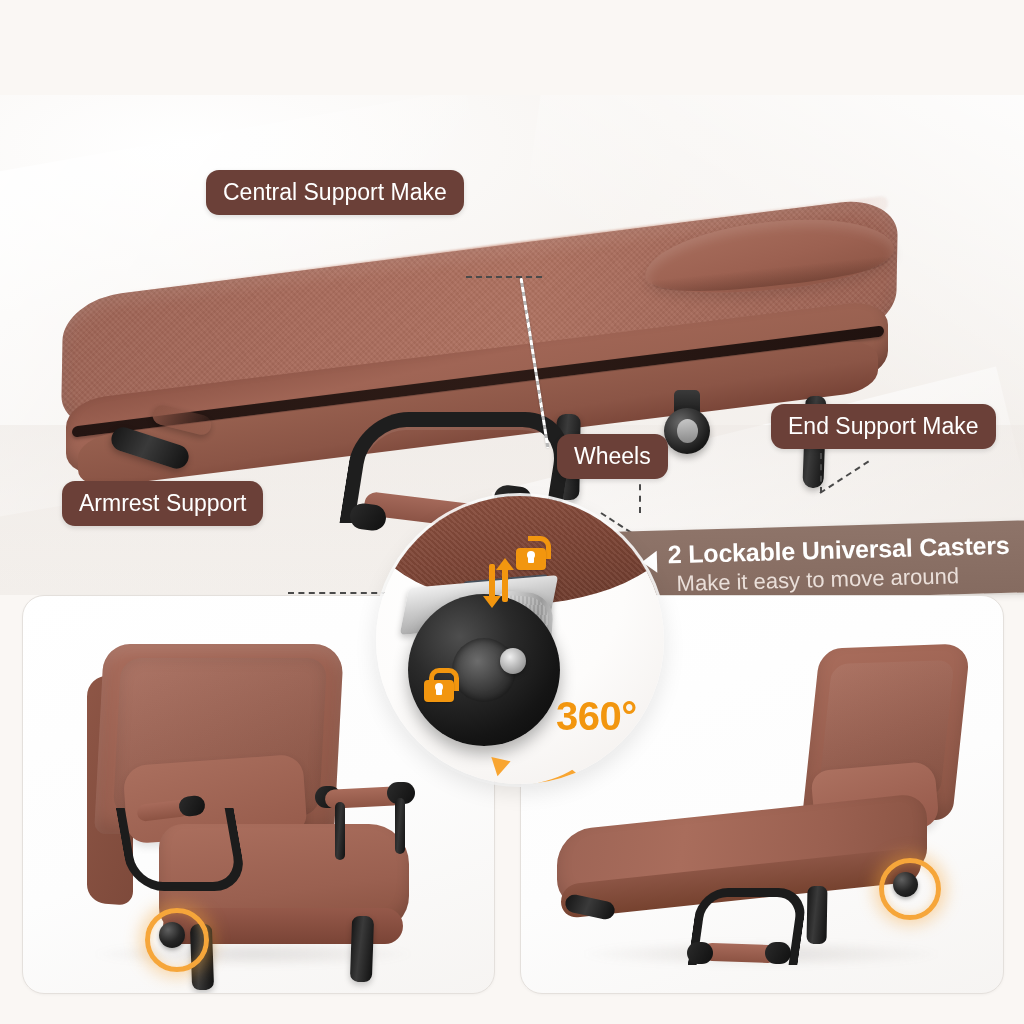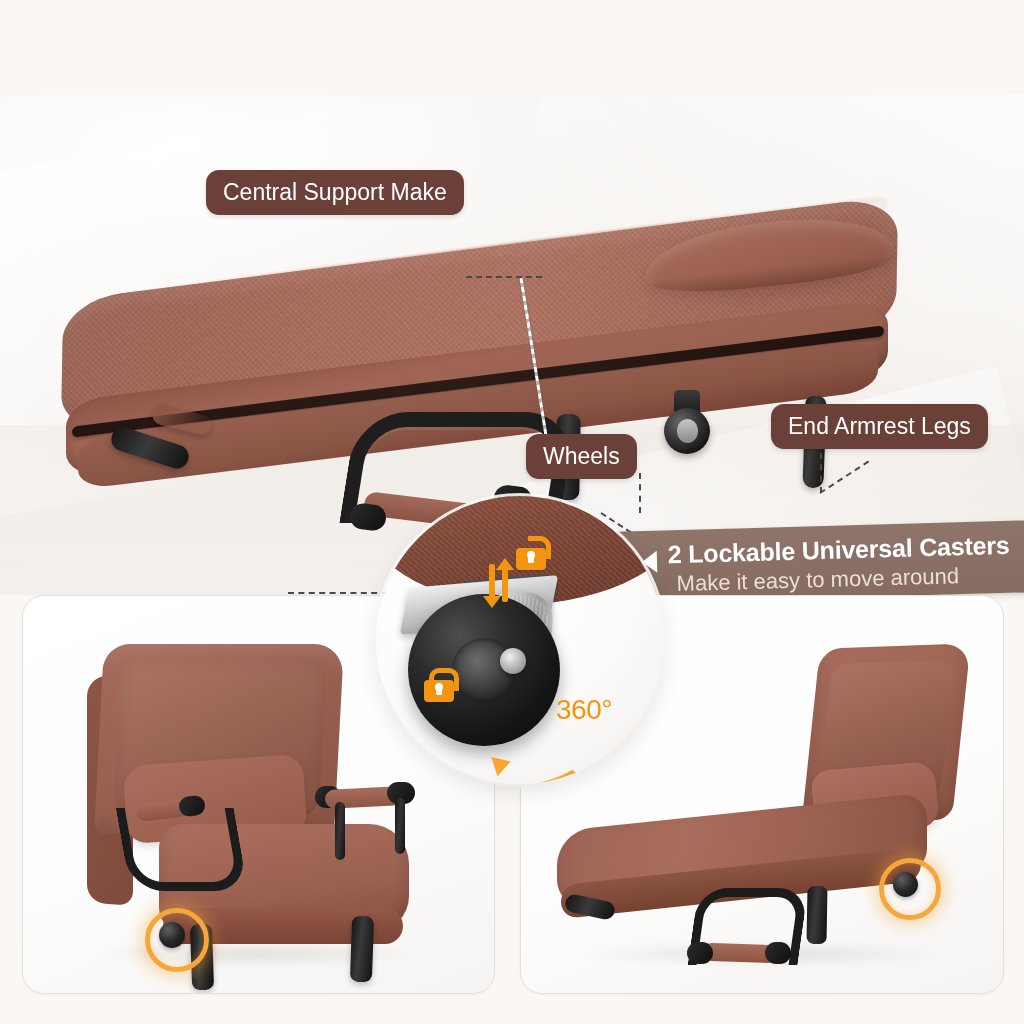--- a/index.html
+++ b/index.html
@@ -188,21 +188,21 @@
     color:#FFFFFF;
     border-radius:13px;
     font-size:23px;
     line-height:1;
     padding:11px 17px;
     white-space:nowrap;
     box-shadow:0 2px 5px rgba(0,0,0,.13);
     font-family:"Liberation Sans", sans-serif;
   }
   .badge-central{left:206px;top:170px;}
-  .badge-wheels{left:526px;top:434px;text-align:center;}
+  .badge-wheels{left:557px;top:434px;text-align:center;}
   .badge-end{left:771px;top:404px;}
   .badge-arm{left:62px;top:481px;}
 
   
   .leader{position:absolute;border:0;border-top:2px dashed #4A4A4A;height:0;}
   .leader-v{position:absolute;border:0;border-left:2px dashed #4A4A4A;width:0;}
 
   .ld-central-h{left:466px;top:181px;width:76px;}
   .chain{
     position:absolute;left:533px;top:182px;width:3px;height:172px;
@@ -343,21 +343,21 @@
     border-bottom:12px solid #F2960F;
   }
   .ud-dn:after{
     content:"";position:absolute;left:-6px;bottom:-10px;
     width:0;height:0;border-left:9px solid transparent;border-right:9px solid transparent;
     border-top:12px solid #F2960F;
   }
 
   .deg-text{
     position:absolute;left:180px;top:198px;
-    font-size:28px;font-weight:normal;color:#F2960F;
+    font-size:40px;font-weight:bold;color:#F2960F;
     font-family:"Liberation Sans", sans-serif;
     letter-spacing:-.5px;
   }
   .rot-arrow{
     position:absolute;left:54px;top:232px;width:146px;height:52px;
     border:7px solid #F8A531;
     border-top-color:transparent;border-left-color:transparent;border-right-color:transparent;
     border-radius:50%;
     transform:rotate(-5deg);
   }
@@ -592,21 +592,22 @@
 
     <div class="leader-v ld-end-v"></div>
     <div class="leader ld-end-d"></div>
 
     <div class="leader ld-arm-h"></div>
     <div class="leader ld-arm-d"></div>
   </div>
 
   <div class="badge badge-central">Central Support Make</div>
   <div class="badge badge-wheels">Wheels</div>
-  <div class="badge badge-end">End Armrest Legs</div>
+  <div class="badge badge-end">End Support Make</div>
+  <div class="badge badge-arm">Armrest Support</div>
 
   <div class="caster-banner">
     <div class="banner-arrow"></div>
     <div class="banner-title">2 Lockable Universal Casters</div>
     <div class="banner-sub">Make it easy to move around</div>
   </div>
 
   <div class="caster-circle">
     <div class="cc-fabric"></div>
     <div class="cc-plate-dark"></div>

